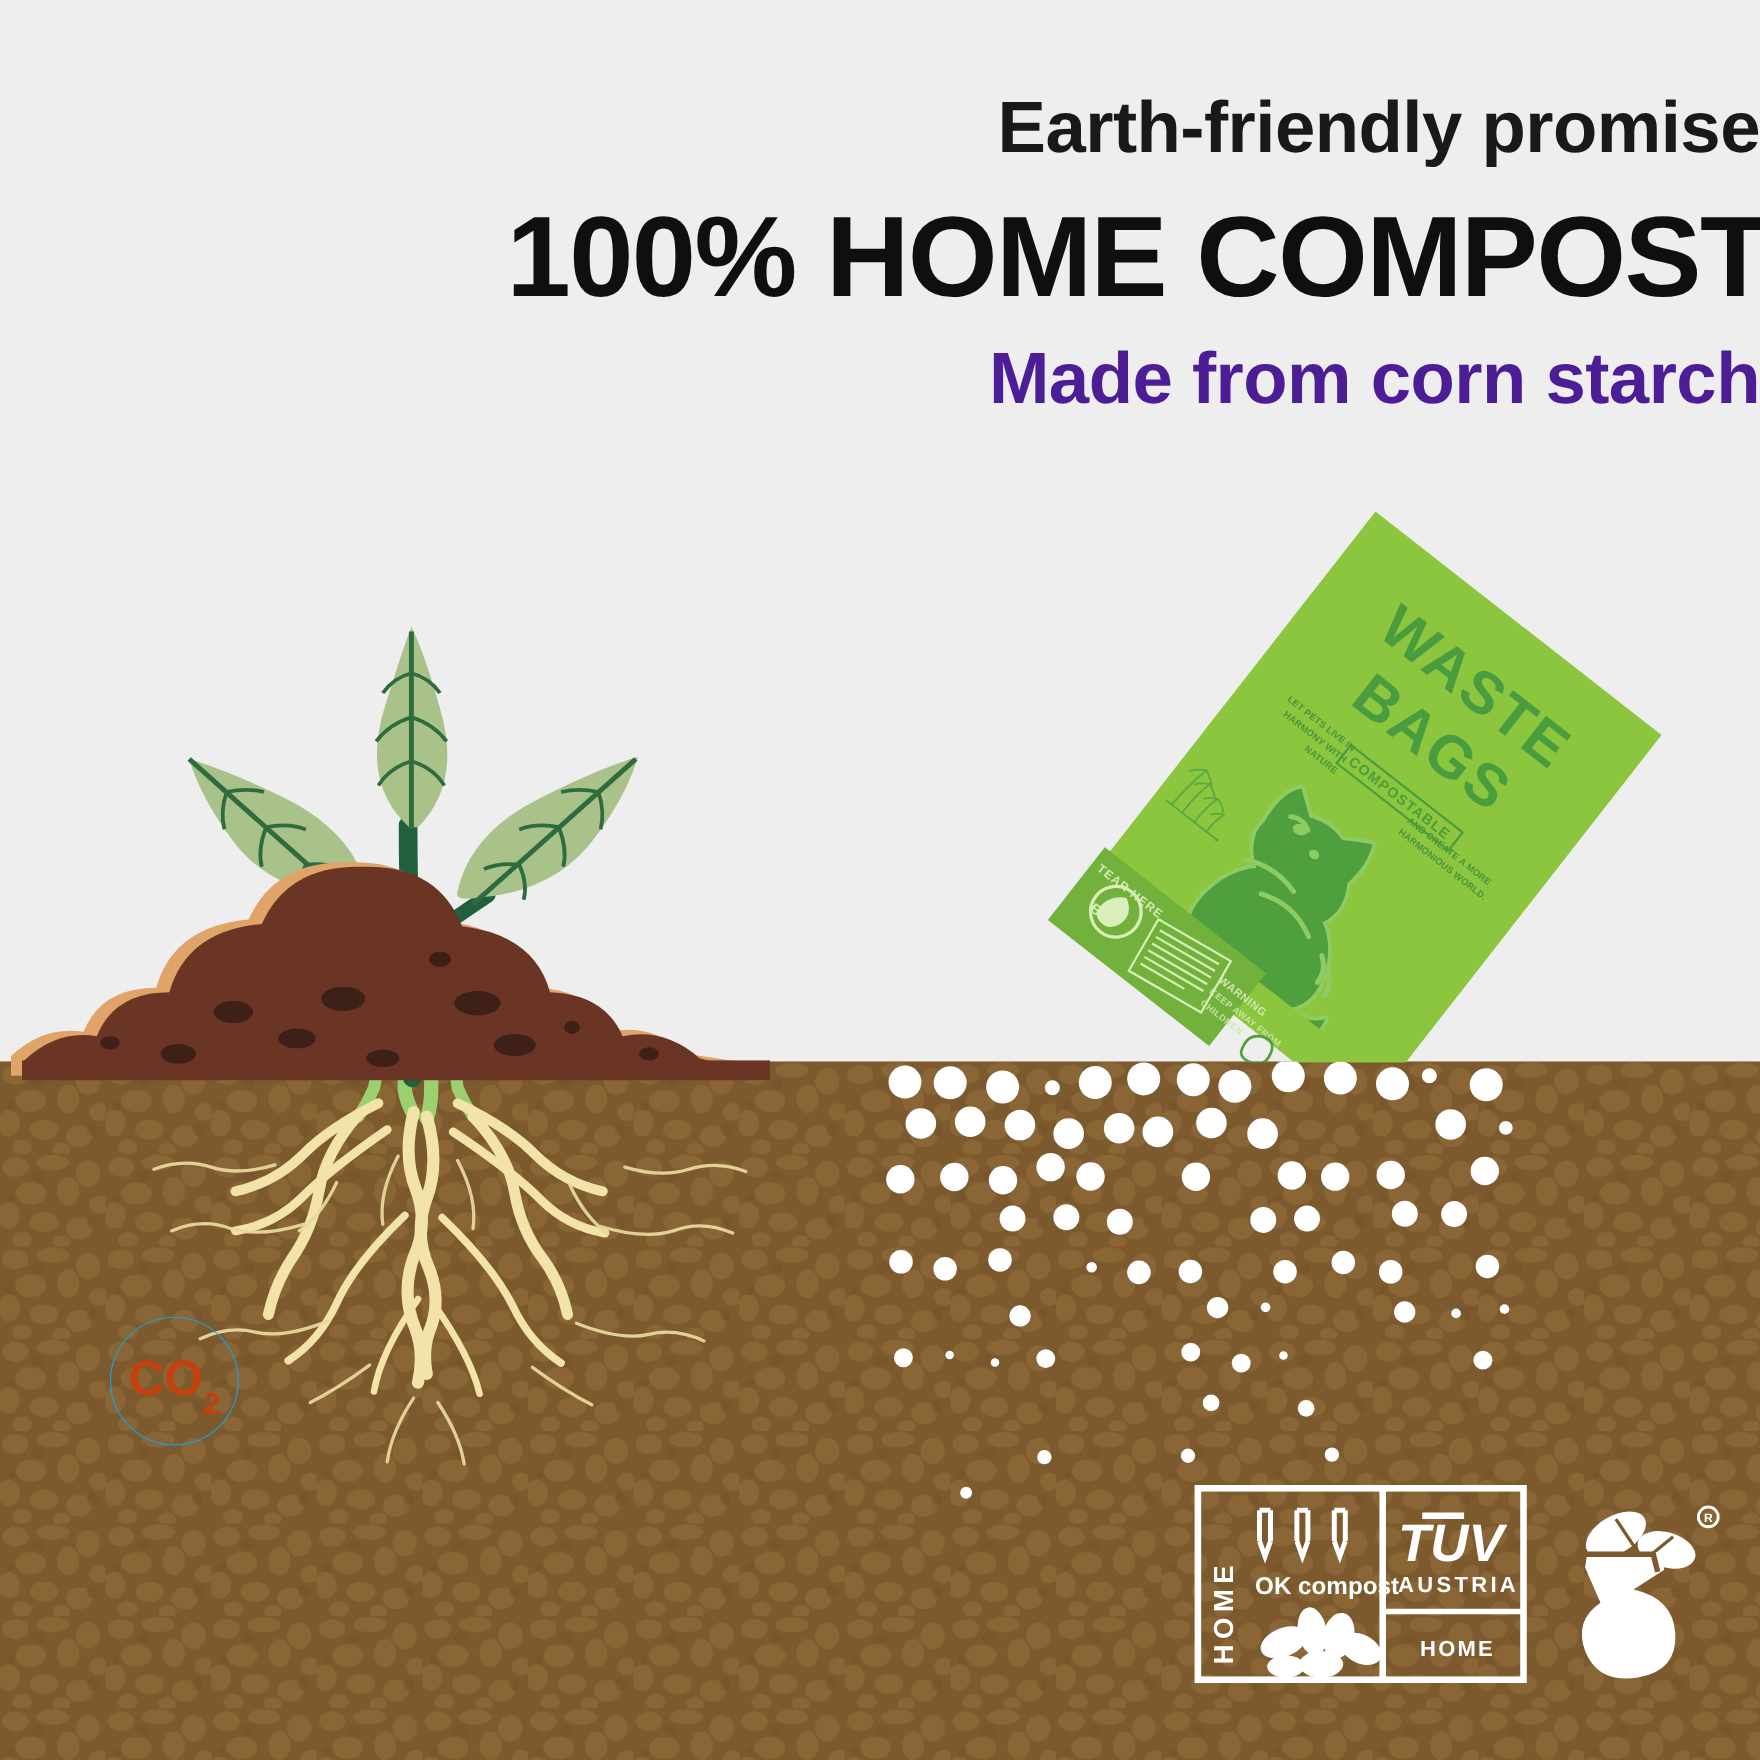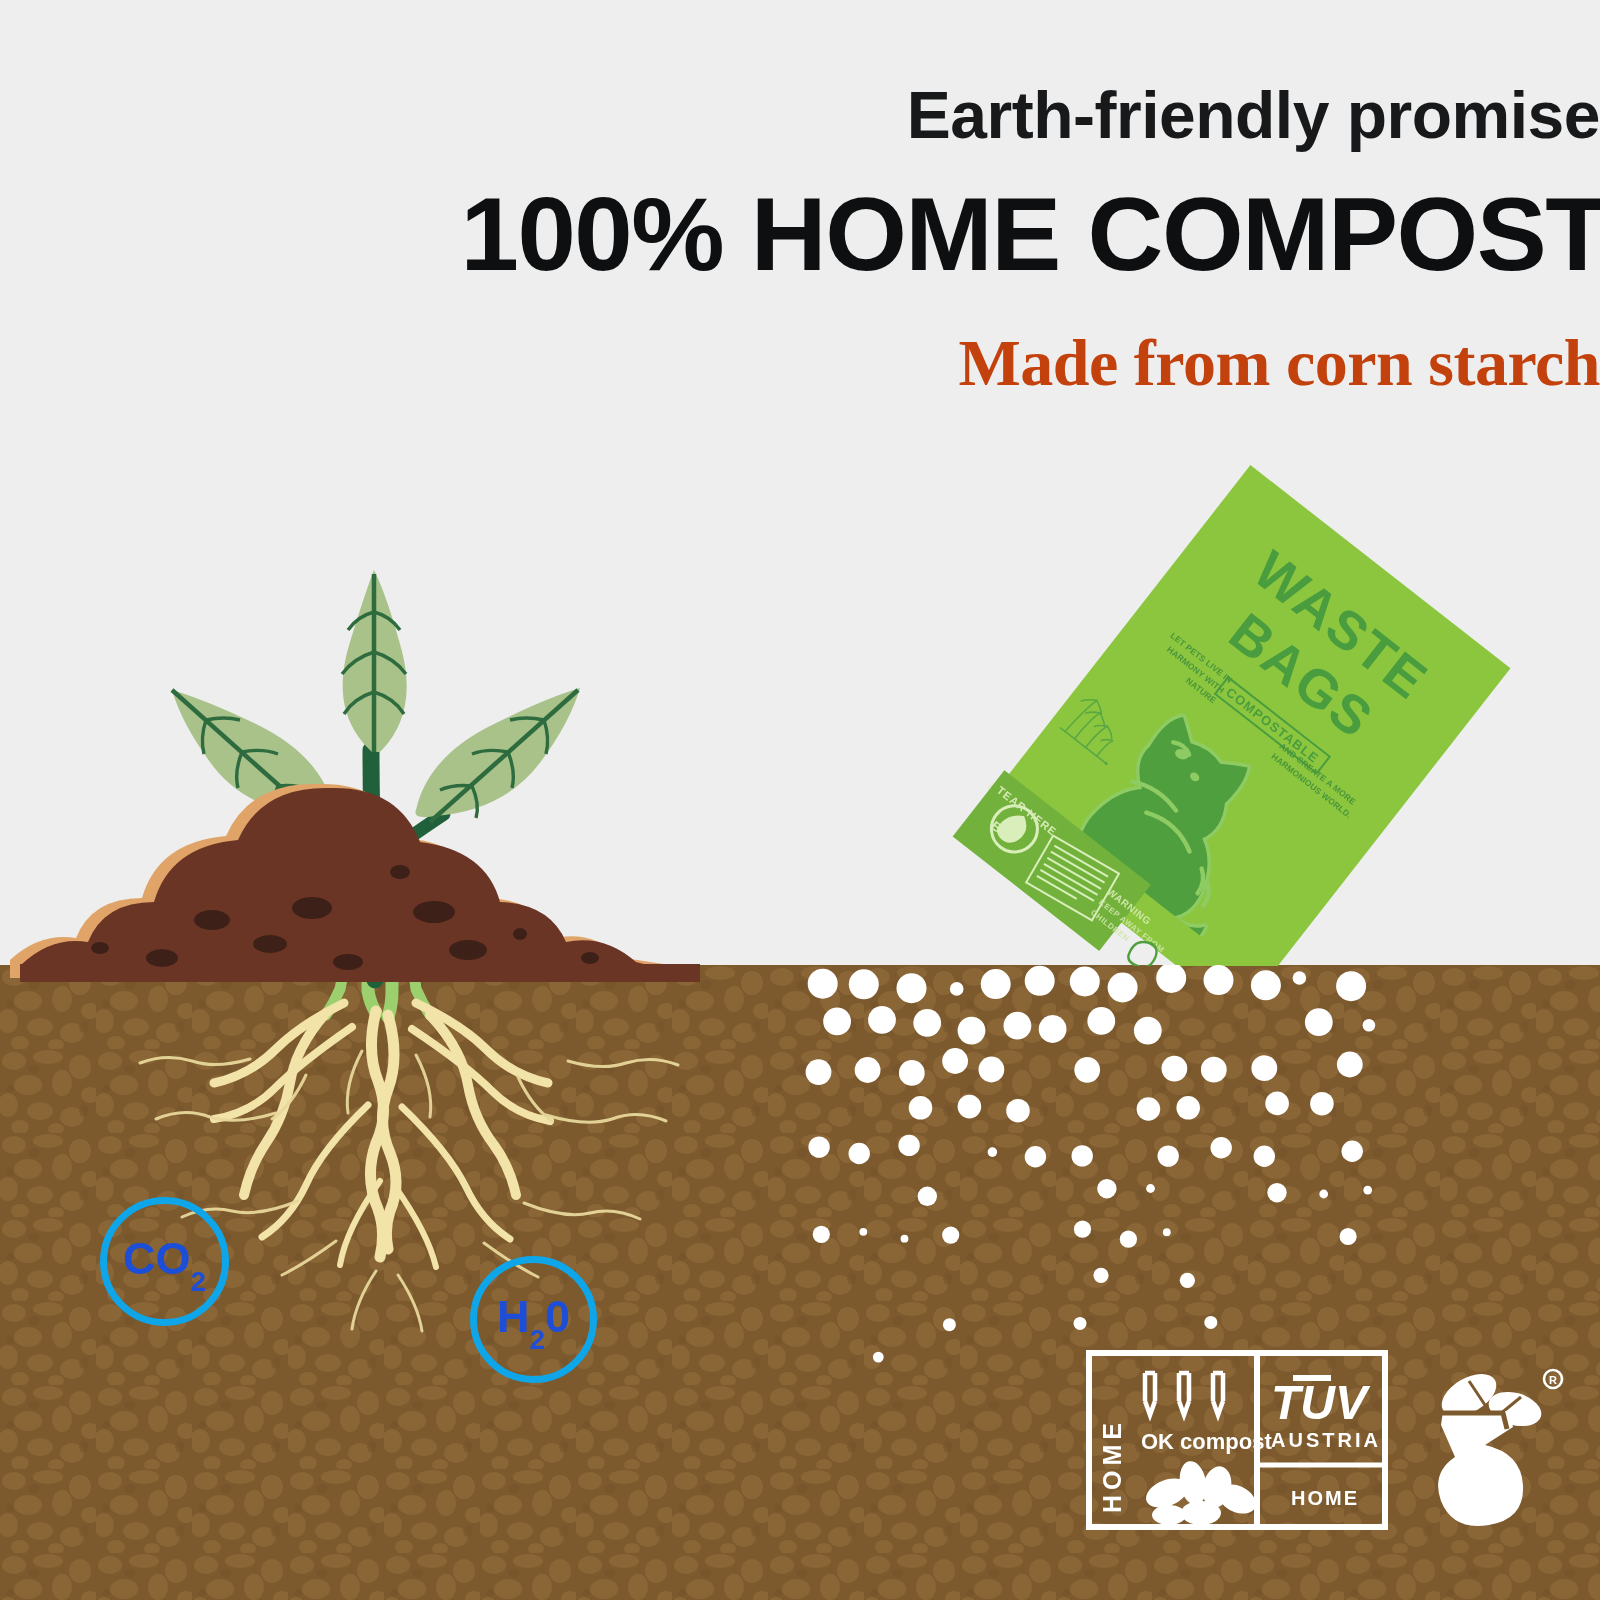--- a/index.html
+++ b/index.html
@@ -32,27 +32,26 @@
   #maintitle{
     margin-top:34px;
     font-size:104px;
     font-weight:bold;
     color:#0e0f10;
     letter-spacing:-1.5px;
     line-height:1.0;
     transform:scaleX(1.01);
   }
   #subtitle{
-    margin-top:44px;
+    margin-top:24px;
     font-size:66px;
     font-weight:bold;
-    color:#c2410c;
+    color:#4c1d95;
     letter-spacing:-0.5px;
     line-height:1.0;
-    font-family:Liberation Serif, serif;
   }
 
   
   #soil{
     position:absolute;left:0;top:965px;width:1600px;height:635px;
     background:#7d5a2e;
     overflow:hidden;
     z-index:10;
   }
   #soiltex{position:absolute;left:0;top:0;width:1600px;height:635px;opacity:1;}
@@ -121,22 +120,22 @@
     color:#cfe6a8;font-size:10px;font-weight:bold;letter-spacing:0.6px;
     line-height:1.3;
   }
   #pawMark{position:absolute;left:196px;top:428px;width:90px;height:44px;}
 
   
   #dots{position:absolute;left:0;top:965px;width:1600px;height:635px;z-index:45;}
 
   
   .bubble{
-    position:absolute;border:7px solid #0ea5e9;border-radius:50%;
-    color:#1d4ed8;display:flex;align-items:center;justify-content:center;
+    position:absolute;border:1px solid #0ea5e9;border-radius:50%;
+    color:#c2410c;display:flex;align-items:center;justify-content:center;
     font-weight:bold;z-index:50;letter-spacing:0px;
   }
   .bubble .sub{font-size:0.62em;vertical-align:sub;position:relative;top:0.28em;}
   #bCO2{left:100px;top:1197px;width:115px;height:115px;font-size:45px;}
   #bH2O{left:470px;top:1256px;width:113px;height:113px;font-size:45px;}
   #bO2 {left:297px;top:1359px;width:112px;height:112px;font-size:45px;}
 
   
   #certs{position:absolute;left:1085px;top:1345px;width:480px;height:190px;z-index:55;}
 </style>
@@ -452,23 +451,20 @@
       <circle cx="1187.4" cy="315.3" r="7.6" fill="#ffffff"></circle>
       <circle cx="949.4" cy="359.7" r="6.5" fill="#ffffff"></circle>
       <circle cx="1080.0" cy="358.4" r="6.5" fill="#ffffff"></circle>
       <circle cx="1210.8" cy="357.4" r="6.5" fill="#ffffff"></circle>
       <circle cx="878.3" cy="392.1" r="5.4" fill="#ffffff"></circle>
     </svg>
 
   <div class="bubble" id="bCO2">
     <span>CO<span class="sub">2</span></span>
   </div>
-  <div class="bubble" id="bH2O">
-    <span>H<span class="sub">2</span>0</span>
-  </div>
 
   <svg id="certs" viewBox="0 0 480 190">
 
     <g>
       <rect x="4" y="8" width="296" height="174" fill="none" stroke="#ffffff" stroke-width="6"></rect>
       <line x1="172" y1="8" x2="172" y2="182" stroke="#ffffff" stroke-width="6"></line>
       <line x1="172" y1="120" x2="300" y2="120" stroke="#ffffff" stroke-width="5"></line>
 
       <text transform="translate(36,168) rotate(-90)" font-family="Liberation Sans, sans-serif" font-size="25" font-weight="bold" letter-spacing="5" fill="#ffffff">HOME</text>
 

